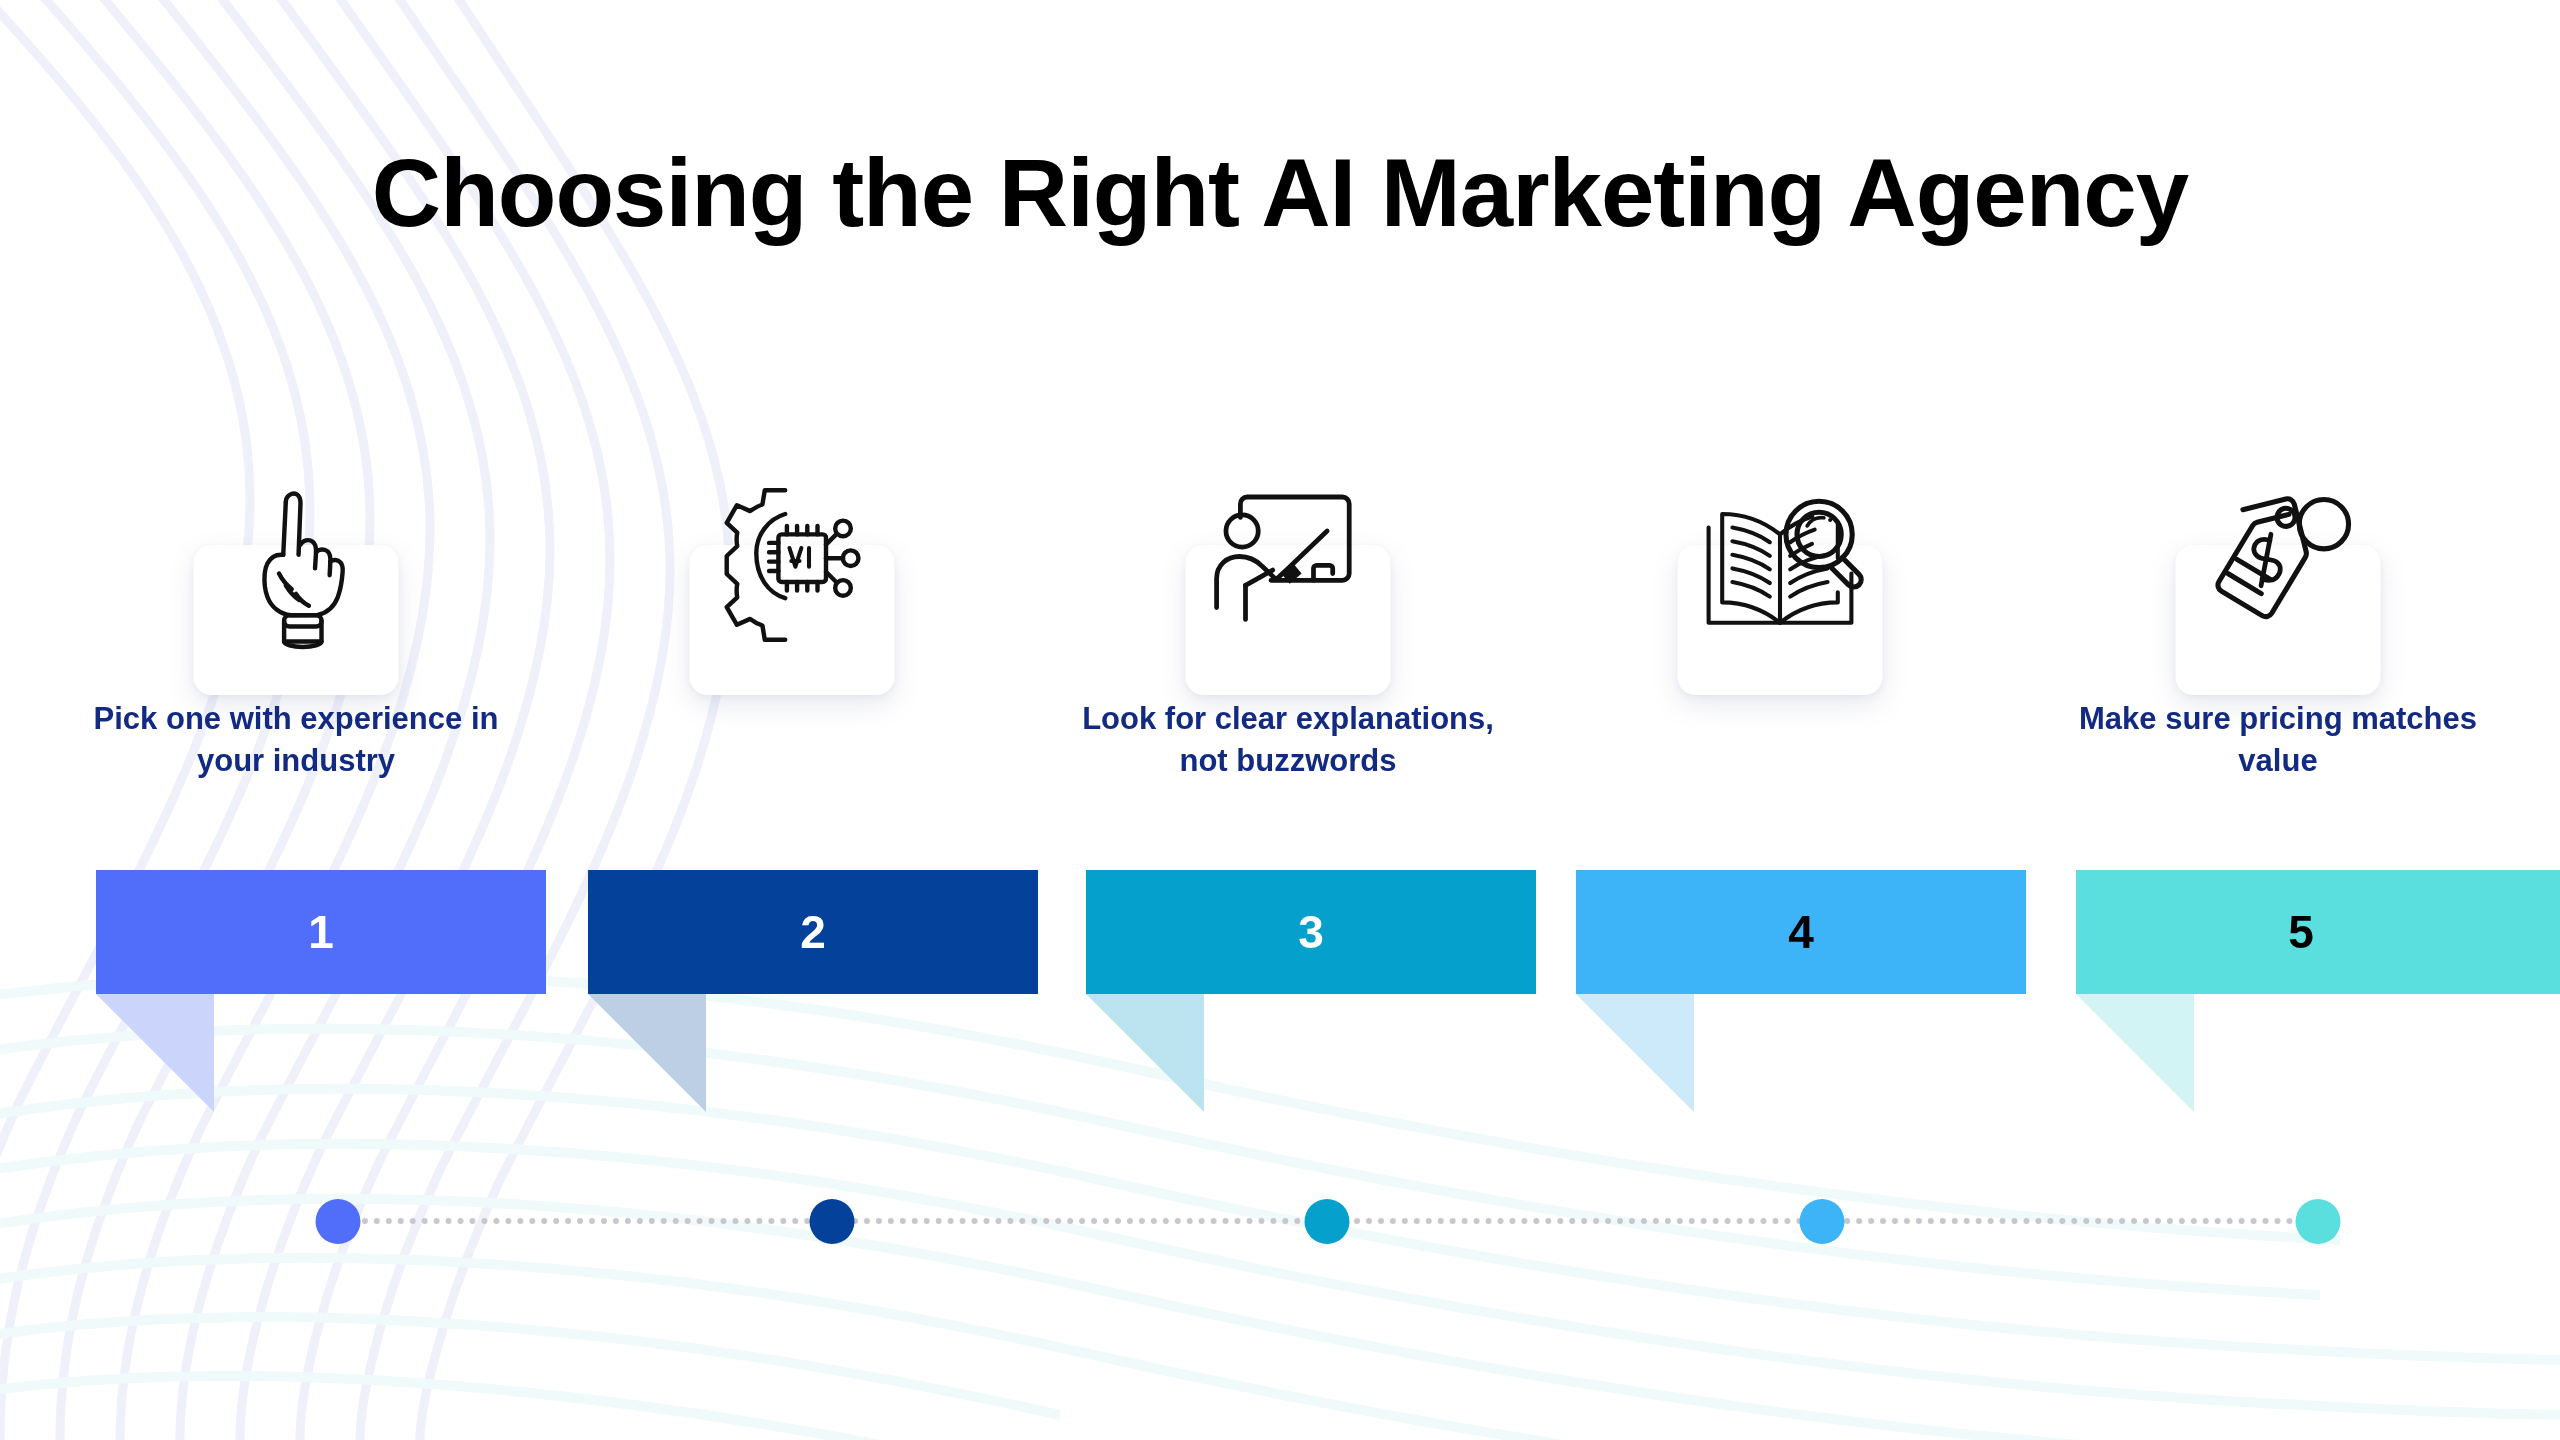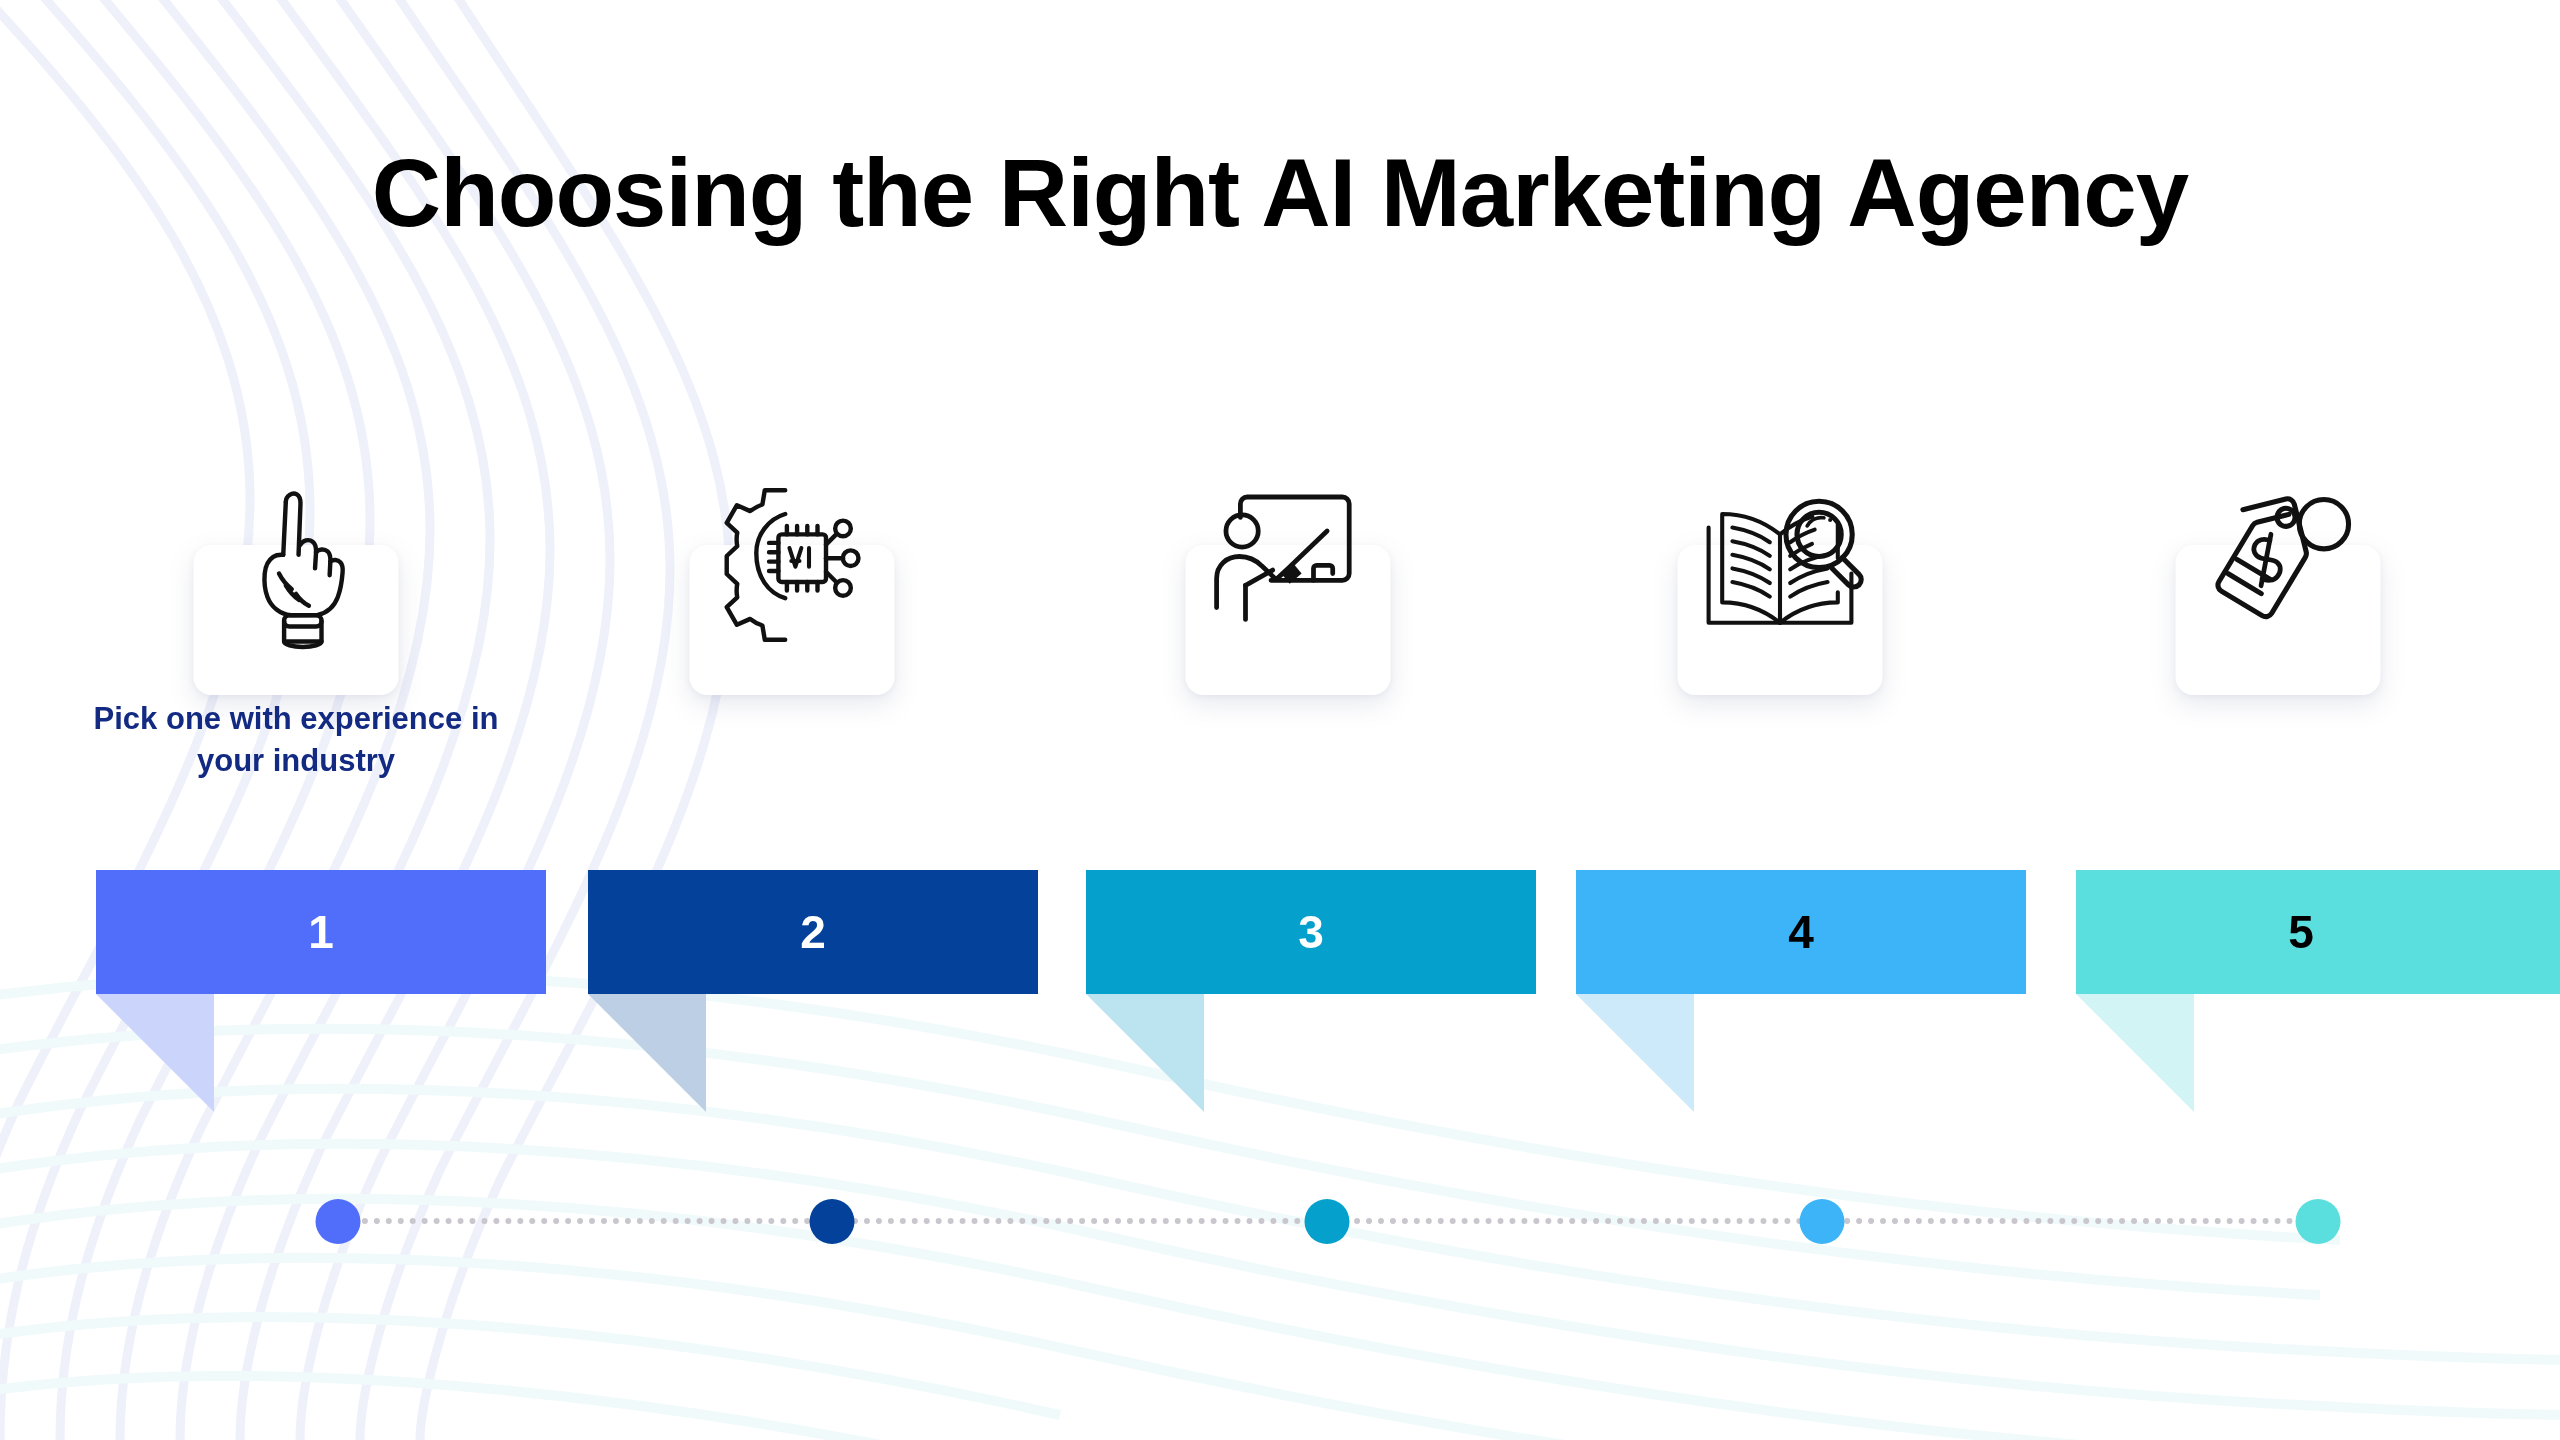--- a/index.html
+++ b/index.html
@@ -232,20 +232,21 @@
         <path d="M22,22 L22,14 C22,11.8 23.8,10 26,10 L82,10 C84.2,10 86,11.8 86,14 L86,55 C86,57.2 84.2,59 82,59 L40,59"></path>
         <circle cx="23" cy="30" r="9.5"></circle>
         <path d="M8,75 L8,58 C8,50 14,45 21.5,45 C27,45 31,47 34.5,50.5 L43,58.5"></path>
         <path d="M25,62 L41,53"></path>
         <path d="M43,58.5 L50,52 L73,30"></path>
         <path d="M46,55 L53,49 L58,55 L51,61 Z" fill="#111" stroke="none"></path>
         <path d="M25,62 L25,82"></path>
         <path d="M65,59 L65,52 C65,51 65.8,50.2 66.8,50.2 L74.5,50.2 C75.5,50.2 76.3,51 76.3,52 L76.3,55"></path>
       </svg>
     </div>
+    <div class="step-label">Look for clear explanations, not buzzwords</div>
     <div class="banner" style="left:46px; width:450px; background:#05A0CB;">
       <span class="banner-num" style="color:#ffffff;">3</span>
       <div class="fold">
         <svg viewBox="0 0 118 118" xmlns="http://www.w3.org/2000/svg">
             <polygon points="0,0 118,0 118,118" fill="#BCE4F0"></polygon>
           </svg>
       </div>
     </div>
   </div>
 
@@ -291,20 +292,21 @@
       <svg viewBox="0 0 100 100" xmlns="http://www.w3.org/2000/svg" fill="none" stroke="#111" stroke-width="3" stroke-linecap="round" stroke-linejoin="round">
         <path d="M36.5,14.5 L62.5,14.5 C64.8,14.5 66.6,16.4 66.6,18.6 L66.6,47.5 C66.6,48.7 66.1,49.8 65.3,50.6 L38.2,77.7 C36.6,79.3 34,79.3 32.4,77.7 L12.6,57.9 C11,56.3 11,53.7 12.6,52.1 L39.7,25 C40.5,24.2 41.6,23.7 42.8,23.7 L62,23.7" transform="rotate(-14 45 45)"></path>
         <circle cx="60" cy="25" r="5.3" transform="rotate(-14 45 45)"></circle>
         <circle cx="77" cy="26" r="14.5"></circle>
         <path d="M47.5,36 C44.5,33.5 40.5,33.7 38.3,36.3 C36,39 36.8,42.6 39.8,44.6 C42.8,46.6 46.8,47 48.6,49.6 C50.4,52.2 49.4,55.6 46.6,57.6 C44,59.4 40.2,59 37.6,56.6" transform="rotate(-14 45 45)" stroke-width="2.8"></path>
         <path d="M49,32.5 L36,60.5" transform="rotate(-14 45 45)" stroke-width="2.8"></path>
         <path d="M26,42 L42,58" transform="rotate(-14 45 45)" stroke-width="3"></path>
         <path d="M19,49 L35,65" transform="rotate(-14 45 45)" stroke-width="3"></path>
       </svg>
     </div>
+    <div class="step-label">Make sure pricing matches value</div>
     <div class="banner" style="left:46px; width:492px; background:#5BDEDE;">
       <span class="banner-num" style="color:#000000; margin-right:42px;">5</span>
       <div class="fold">
         <svg viewBox="0 0 118 118" xmlns="http://www.w3.org/2000/svg">
             <polygon points="0,0 118,0 118,118" fill="#D3F4F4"></polygon>
           </svg>
       </div>
     </div>
   </div>
 

